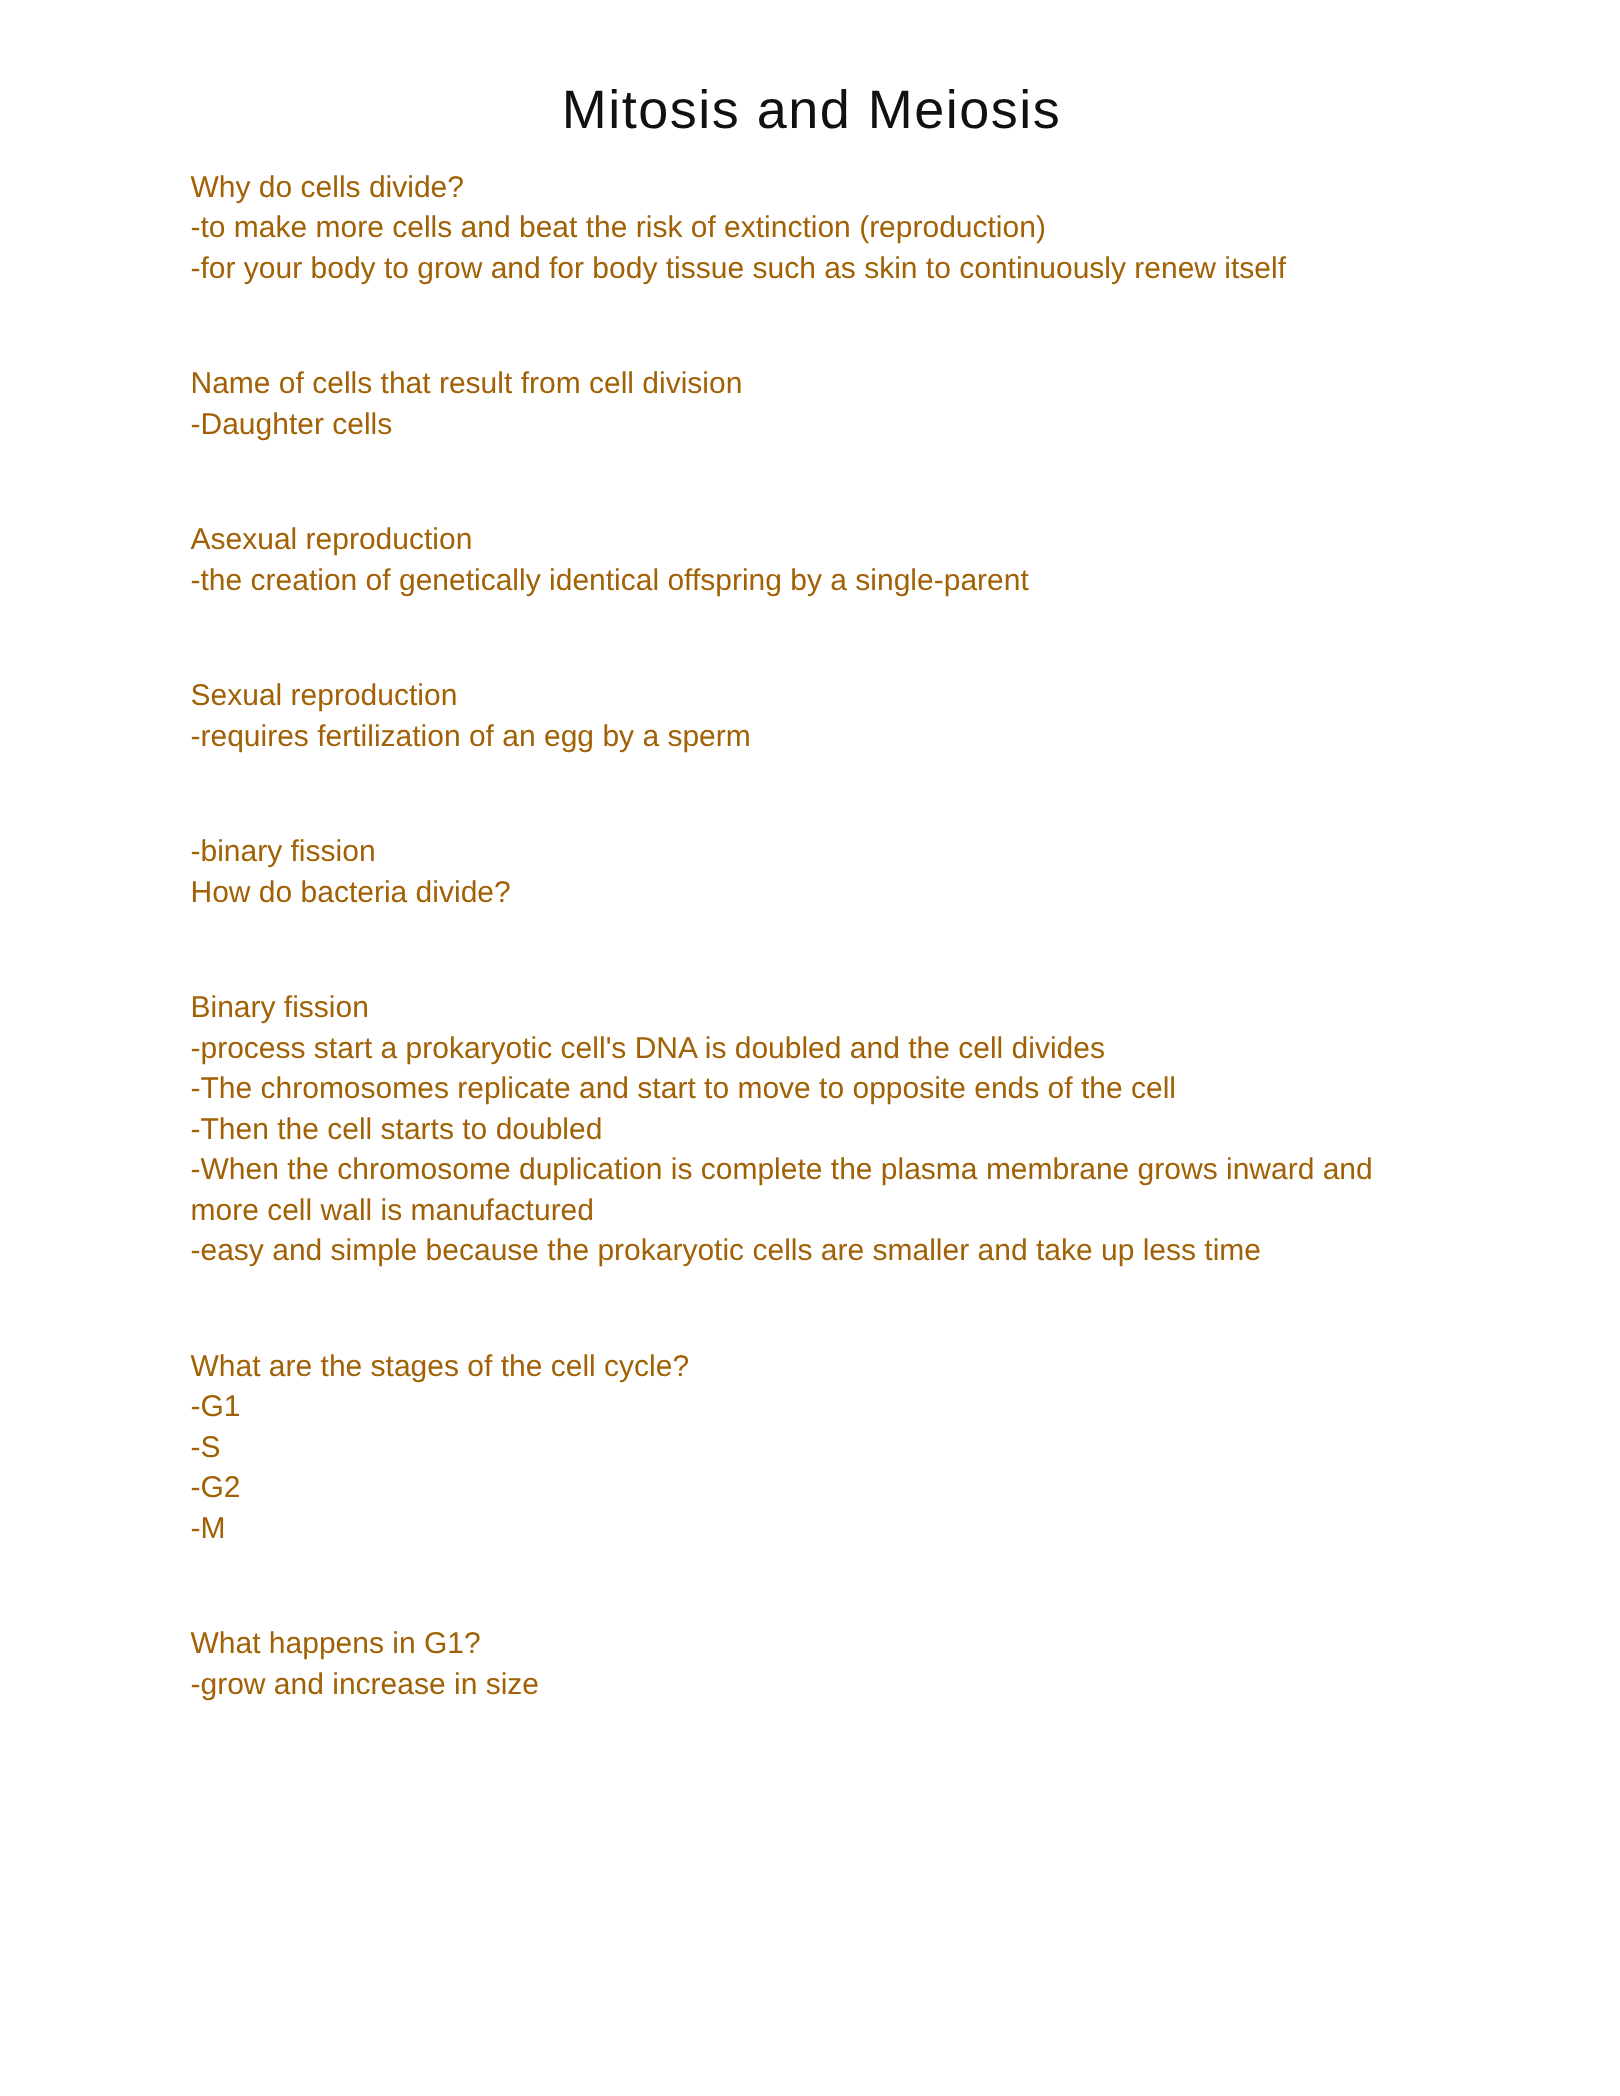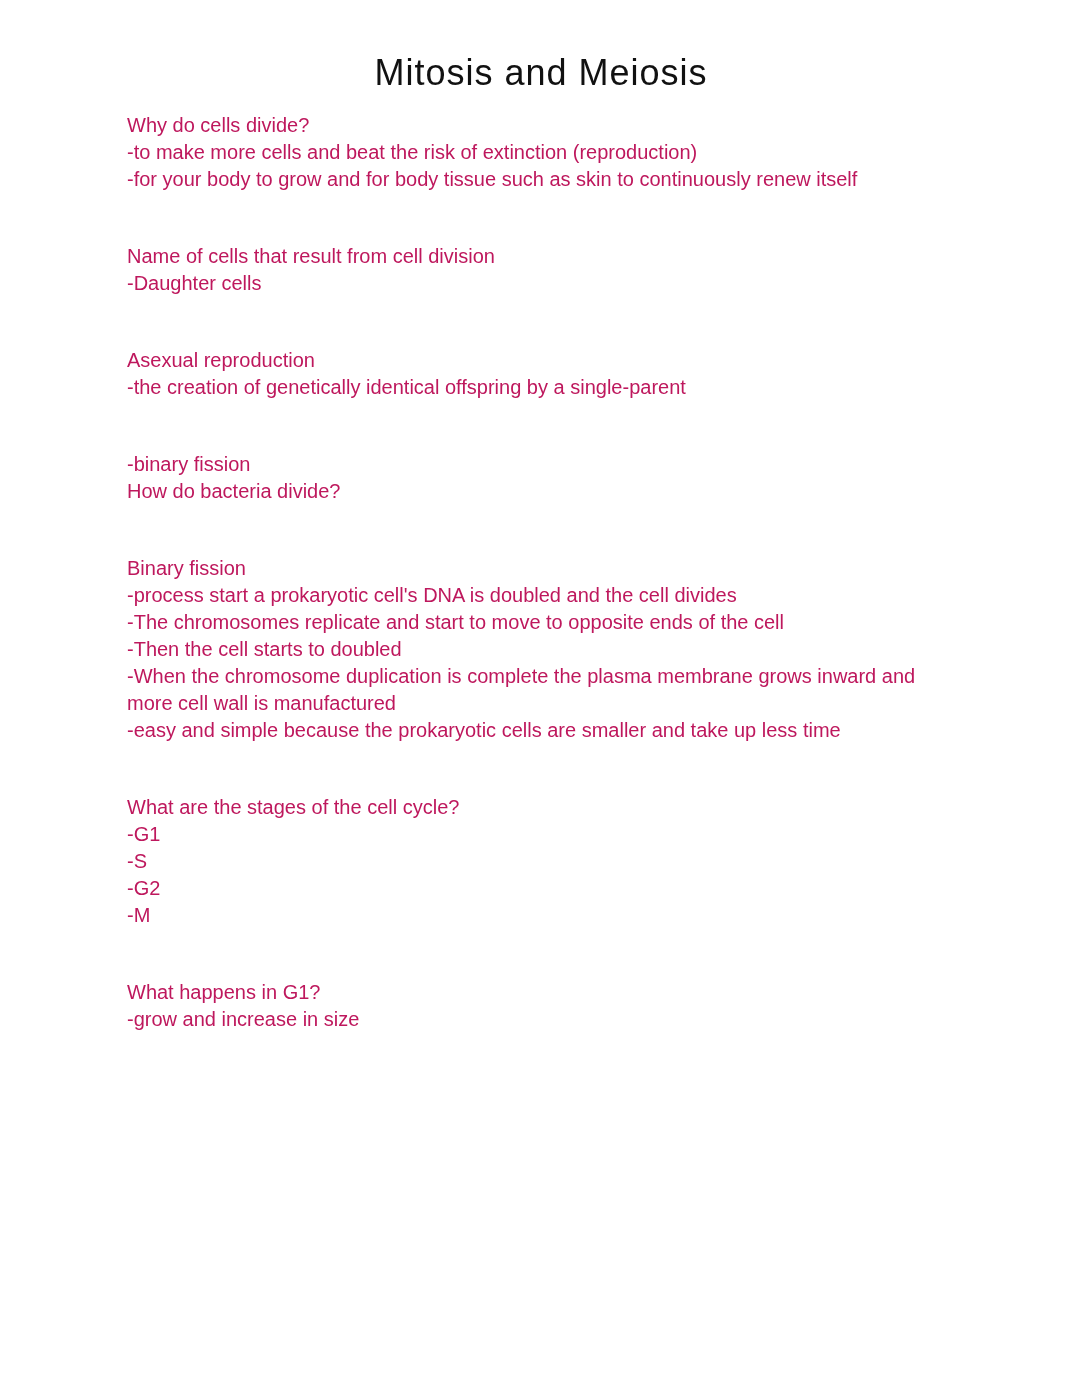--- a/index.html
+++ b/index.html
@@ -27,21 +27,21 @@
   .qa {
     margin-bottom: 50px;
   }
   .qa:last-child {
     margin-bottom: 16px;
   }
   .qa p {
     font-size: 20px;
     line-height: 27px;
     font-weight: 400;
-    color: #be185d;
+    color: #a16207;
   }
 </style>
 </head>
 <body>
 
 <h1 class="doc-title">Mitosis and Meiosis</h1>
 
 <div class="content">
 
   <section class="qa">
@@ -53,20 +53,24 @@
   <section class="qa">
     <p>Name of cells that result from cell division</p>
     <p>-Daughter cells</p>
   </section>
 
   <section class="qa">
     <p>Asexual reproduction</p>
     <p>-the creation of genetically identical offspring by a single-parent</p>
   </section>
 
+  <section class="qa">
+    <p>Sexual reproduction</p>
+    <p>-requires fertilization of an egg by a sperm</p>
+  </section>
 
   <section class="qa">
     <p>-binary fission</p>
     <p>How do bacteria divide?</p>
   </section>
 
   <section class="qa">
     <p>Binary fission</p>
     <p>-process start a prokaryotic cell's DNA is doubled and the cell divides</p>
     <p>-The chromosomes replicate and start to move to opposite ends of the cell</p>

